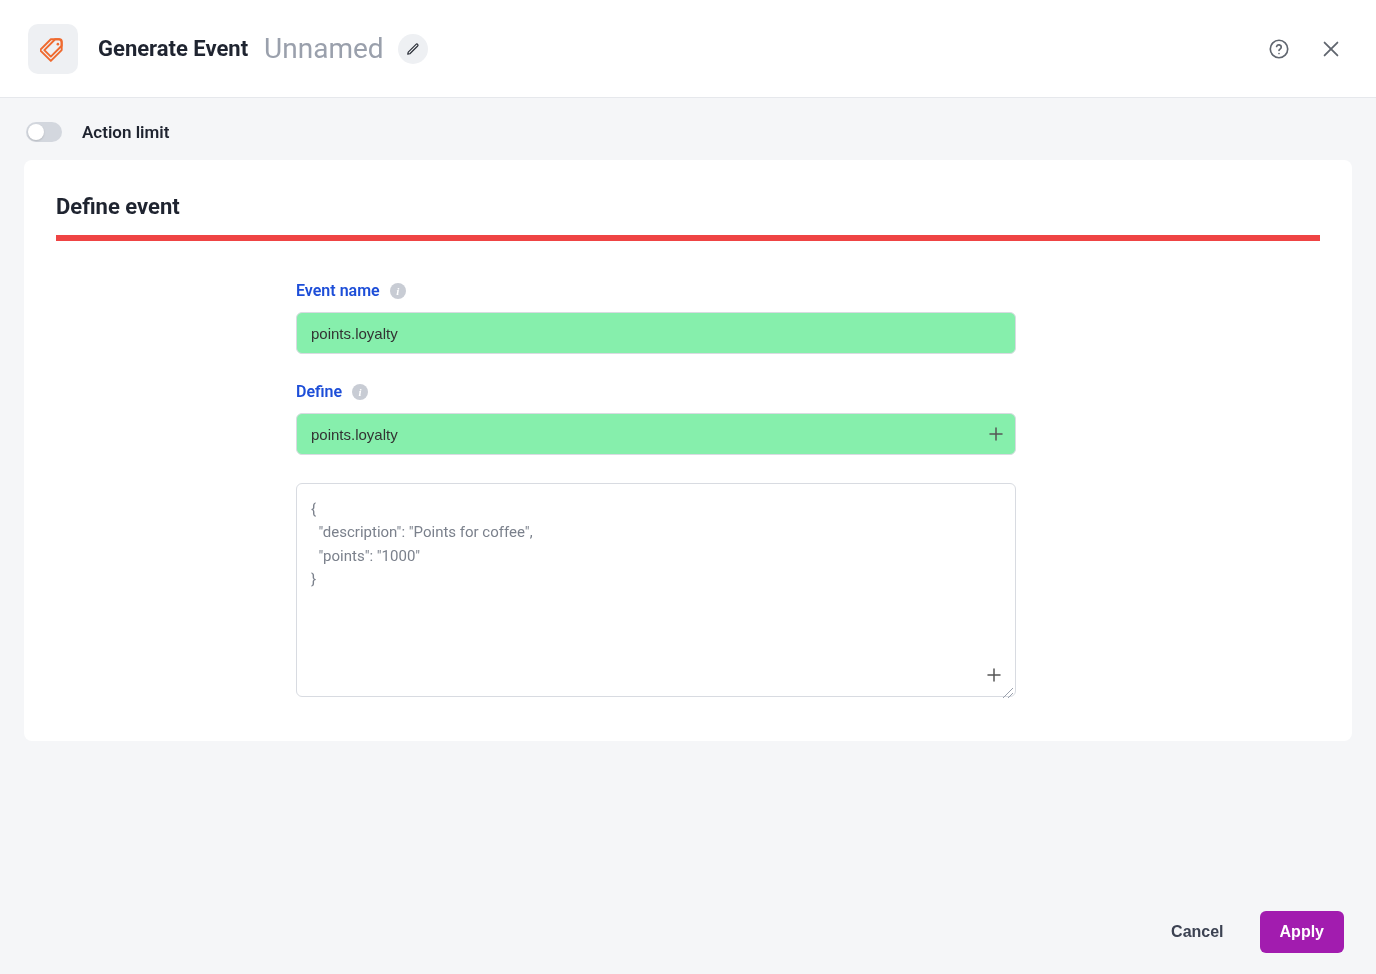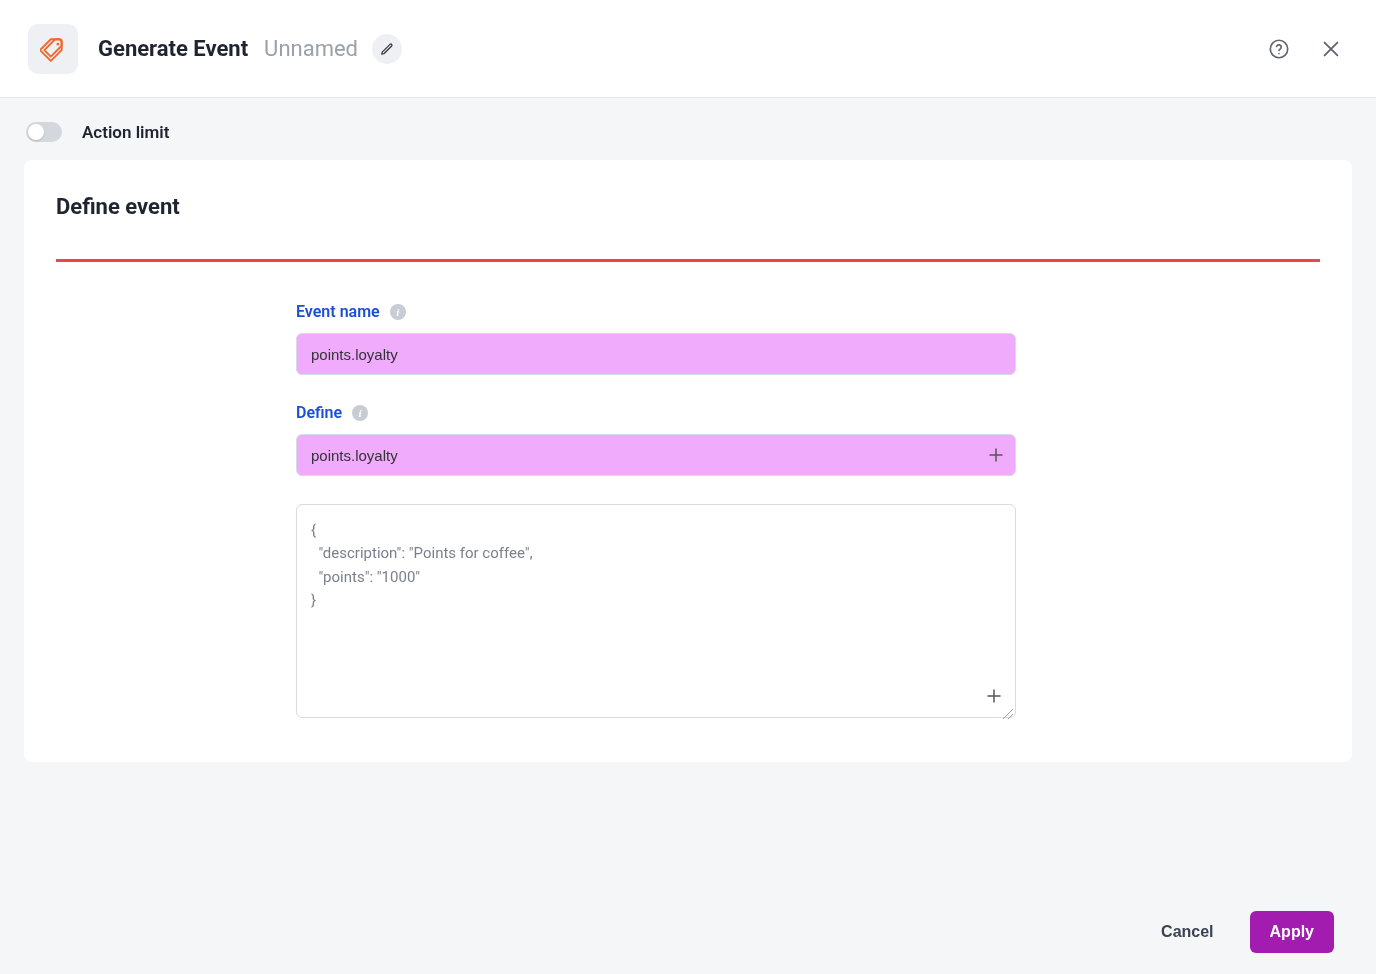--- a/index.html
+++ b/index.html
@@ -35,21 +35,21 @@
       margin-right: 20px;
     }
     .event-icon-wrap svg { width: 26px; height: 26px; }
     .title {
       font-size: 22px;
       font-weight: 700;
       color: #1f2430;
       margin-right: 16px;
     }
     .subtitle {
-      font-size: 22px;
+      font-size: 28px;
       color: #9aa0ac;
       margin-right: 14px;
     }
     .edit-badge {
       width: 30px;
       height: 30px;
       border-radius: 50%;
       background: #eef0f3;
       display: flex;
       align-items: center;
@@ -105,22 +105,22 @@
     .card {
       background: #ffffff;
       border-radius: 8px;
       margin: 0 24px;
       padding: 34px 32px 40px 32px;
     }
     .card-title {
       font-size: 22px;
       font-weight: 700;
       color: #1f2430;
-      padding-bottom: 40px;
-      border-bottom: 3px solid #ef4444;
+      padding-bottom: 16px;
+      border-bottom: 6px solid #ef4444;
       margin-bottom: 40px;
     }
 
     
     .form-col {
       width: 720px;
       margin-left: 240px;
     }
     .field { margin-bottom: 28px; }
     .field-label-row {
@@ -150,21 +150,21 @@
     }
     .text-input {
       width: 100%;
       height: 42px;
       border: 1px solid #d8dbe1;
       border-radius: 6px;
       padding: 0 14px;
       font-size: 15px;
       color: #333;
       outline: none;
-      background: #f0abfc;
+      background: #86efac;
     }
     .input-with-btn {
       position: relative;
       display: flex;
       align-items: stretch;
     }
     .input-with-btn .text-input { padding-right: 42px; }
     .plus-btn {
       position: absolute;
       right: 6px;
@@ -219,21 +219,21 @@
       width: 14px;
       height: 14px;
       pointer-events: none;
     }
     .resize-handle svg { width: 14px; height: 14px; }
 
     
     .footer {
       position: absolute;
       left: 0;
-      right: 16px;
+      right: 6px;
       bottom: 0;
       height: 84px;
       display: flex;
       align-items: center;
       justify-content: flex-end;
       padding: 0 26px;
       background: #f5f6f8;
     }
     .btn {
       height: 42px;

